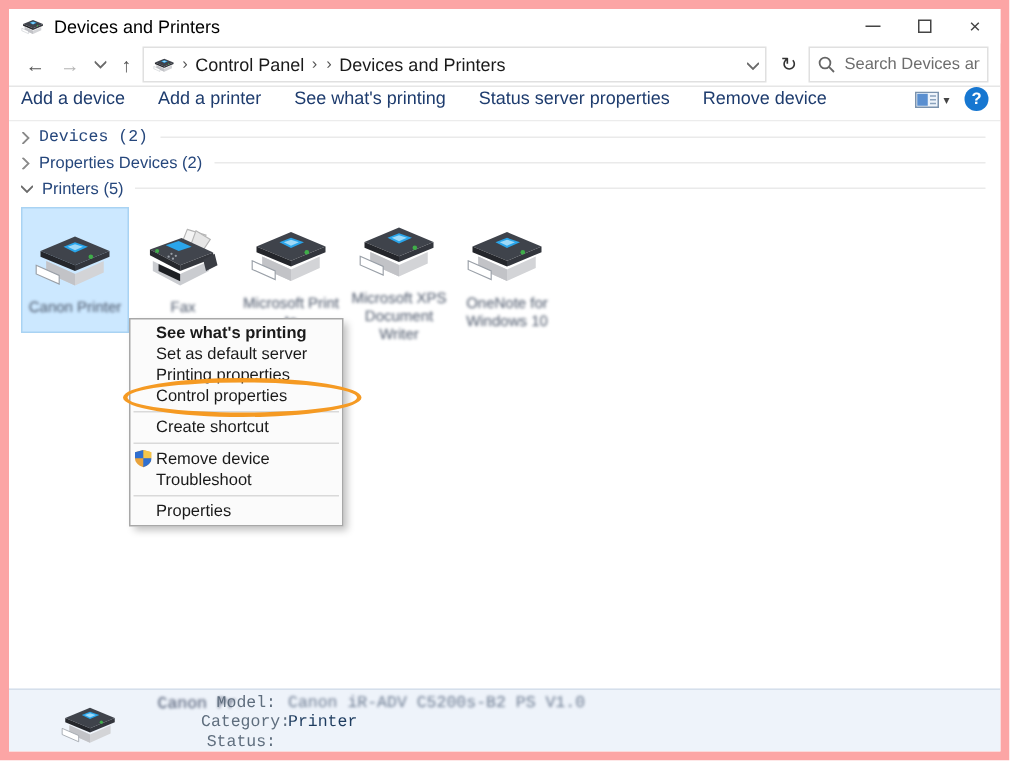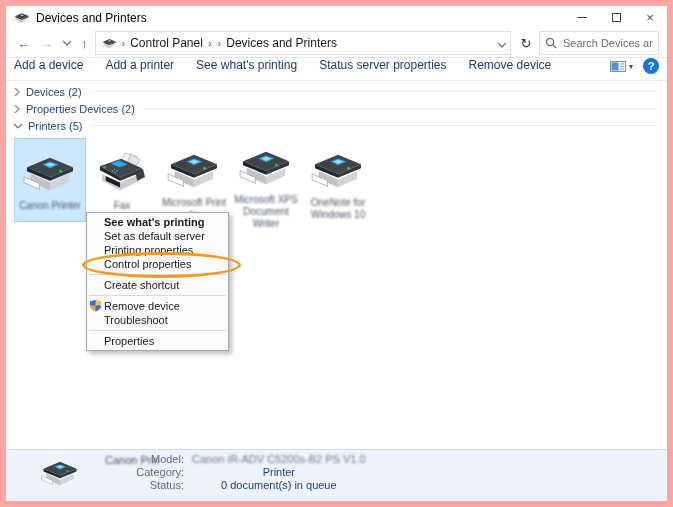--- a/index.html
+++ b/index.html
@@ -31,46 +31,46 @@
   
   .toolbar { height: 23px; display: flex; align-items: flex-start; padding: 0 8px; border-bottom: 1px solid #ececec; flex: 0 0 auto; }
   .tb-item { font-size: 12px; color: #1e3c6e; margin-right: 22px; white-space: nowrap; cursor: default; }
   .tb-right { margin-left: auto; display: flex; align-items: center; gap: 10px; }
   .view-btn { display: flex; align-items: center; gap: 3px; }
   .caret { font-size: 8px; color: #444; }
   .help-btn { width: 16px; height: 16px; border-radius: 50%; background: #1777d1; color: #fff; font-size: 11px; font-weight: bold; display: flex; align-items: center; justify-content: center; }
   
   .content { position: relative; flex: 1 1 auto; background: #fff; overflow: hidden; }
   .group-row { height: 17px; display: flex; align-items: center; padding-left: 8px; }
-  .group-row:first-child { margin-top: 2px; }
+  .group-row:first-child { margin-top: 2px; font-family: Liberation Mono, monospace; }
   .group-label { font-size: 11px; color: #26477c; margin-left: 6px; white-space: nowrap; }
   .group-line { flex: 1; height: 1px; background: #eaeaea; margin: 0 10px 0 8px; }
   .tiles { display: flex; margin: 4px 0 0 8px; }
   .tile { width: 72px; height: 84px; display: flex; flex-direction: column; align-items: center; border: 1px solid transparent; }
   .tile.selected { background: #cce8ff; border-color: #a9d3f3; }
   .tile .icon-wrap { height: 58px; display: flex; align-items: flex-end; justify-content: center; padding-top: 6px; }
   .tile-label { font-size: 10px; line-height: 12px; text-align: center; color: #4a5568; filter: blur(1.1px); margin-top: 3px; }
   
   .ctx-menu { position: absolute; left: 80px; top: 206px; width: 143px; background: #fbfbfb;
     border: 1px solid #a8a8a8; box-shadow: 3px 3px 5px rgba(0,0,0,.25); padding: 2px 0; z-index: 20; }
   .ctx-item { position: relative; height: 14px; line-height: 14px; font-size: 11px; color: #1a1a1a; padding-left: 17px; white-space: nowrap; }
   .ctx-item.bold { font-weight: bold; }
   .ctx-sep { height: 1px; background: #d9d9d9; margin: 3px 2px; }
   .ctx-icon { position: absolute; left: 3px; top: 1px; }
   
   .annotation { position: absolute; left: 76px; top: 246px; width: 159px; height: 26px;
     border: 3px solid #f59a23; border-radius: 50%; z-index: 30; pointer-events: none; }
   
-  .details { position: relative; height: 52px; flex: 0 0 auto; background: #eef3fa; border-top: 1px solid #d5dfeb; }
+  .details { position: relative; height: 42px; flex: 0 0 auto; background: #eef3fa; border-top: 1px solid #d5dfeb; font-family: Liberation Mono, monospace; }
   .details .dev-icon { position: absolute; left: 34px; top: 7px; }
   .dev-name { position: absolute; left: 99px; top: 4px; font-size: 11px; color: #44506a;
     filter: blur(1.1px); max-width: 54px; white-space: nowrap; overflow: hidden; }
   .dfields { position: absolute; left: 128px; top: 3px; display: grid; grid-template-columns: 50px auto; column-gap: 8px; row-gap: 0; }
   .dlabel { font-size: 11px; line-height: 13px; color: #5f6e7e; text-align: right; }
-  .dvalue { font-size: 11px; line-height: 13px; color: #1e3c5f; white-space: nowrap; text-align: center; }
+  .dvalue { font-size: 11px; line-height: 13px; color: #1e3c5f; white-space: nowrap; }
   .dvalue.blur { filter: blur(1.2px); color: #6b7a90; }
 </style>
 </head>
 <body>
 
 <svg width="0" height="0" style="position:absolute" aria-hidden="true">
   <defs>
     <g id="printer-3d">
       <polygon points="5,17 29,7 53,17 29,27" fill="#3f434b"></polygon>
       <polygon points="29,27 53,17 53,21 29,31" fill="#33363d"></polygon>
@@ -297,17 +297,16 @@
           <use href="#printer-3d"></use>
         </svg>
     </span>
     <span class="dev-name">Canon Print...</span>
     <div class="dfields">
       <span class="dlabel">Model:</span>
       <span class="dvalue blur">Canon iR-ADV C5200s-B2 PS V1.0</span>
       <span class="dlabel">Category:</span>
       <span class="dvalue">Printer</span>
       <span class="dlabel">Status:</span>
-      <span class="dvalue">0 document(s) in queue</span>
     </div>
   </div>
 
 </div>
 
 </body></html>

